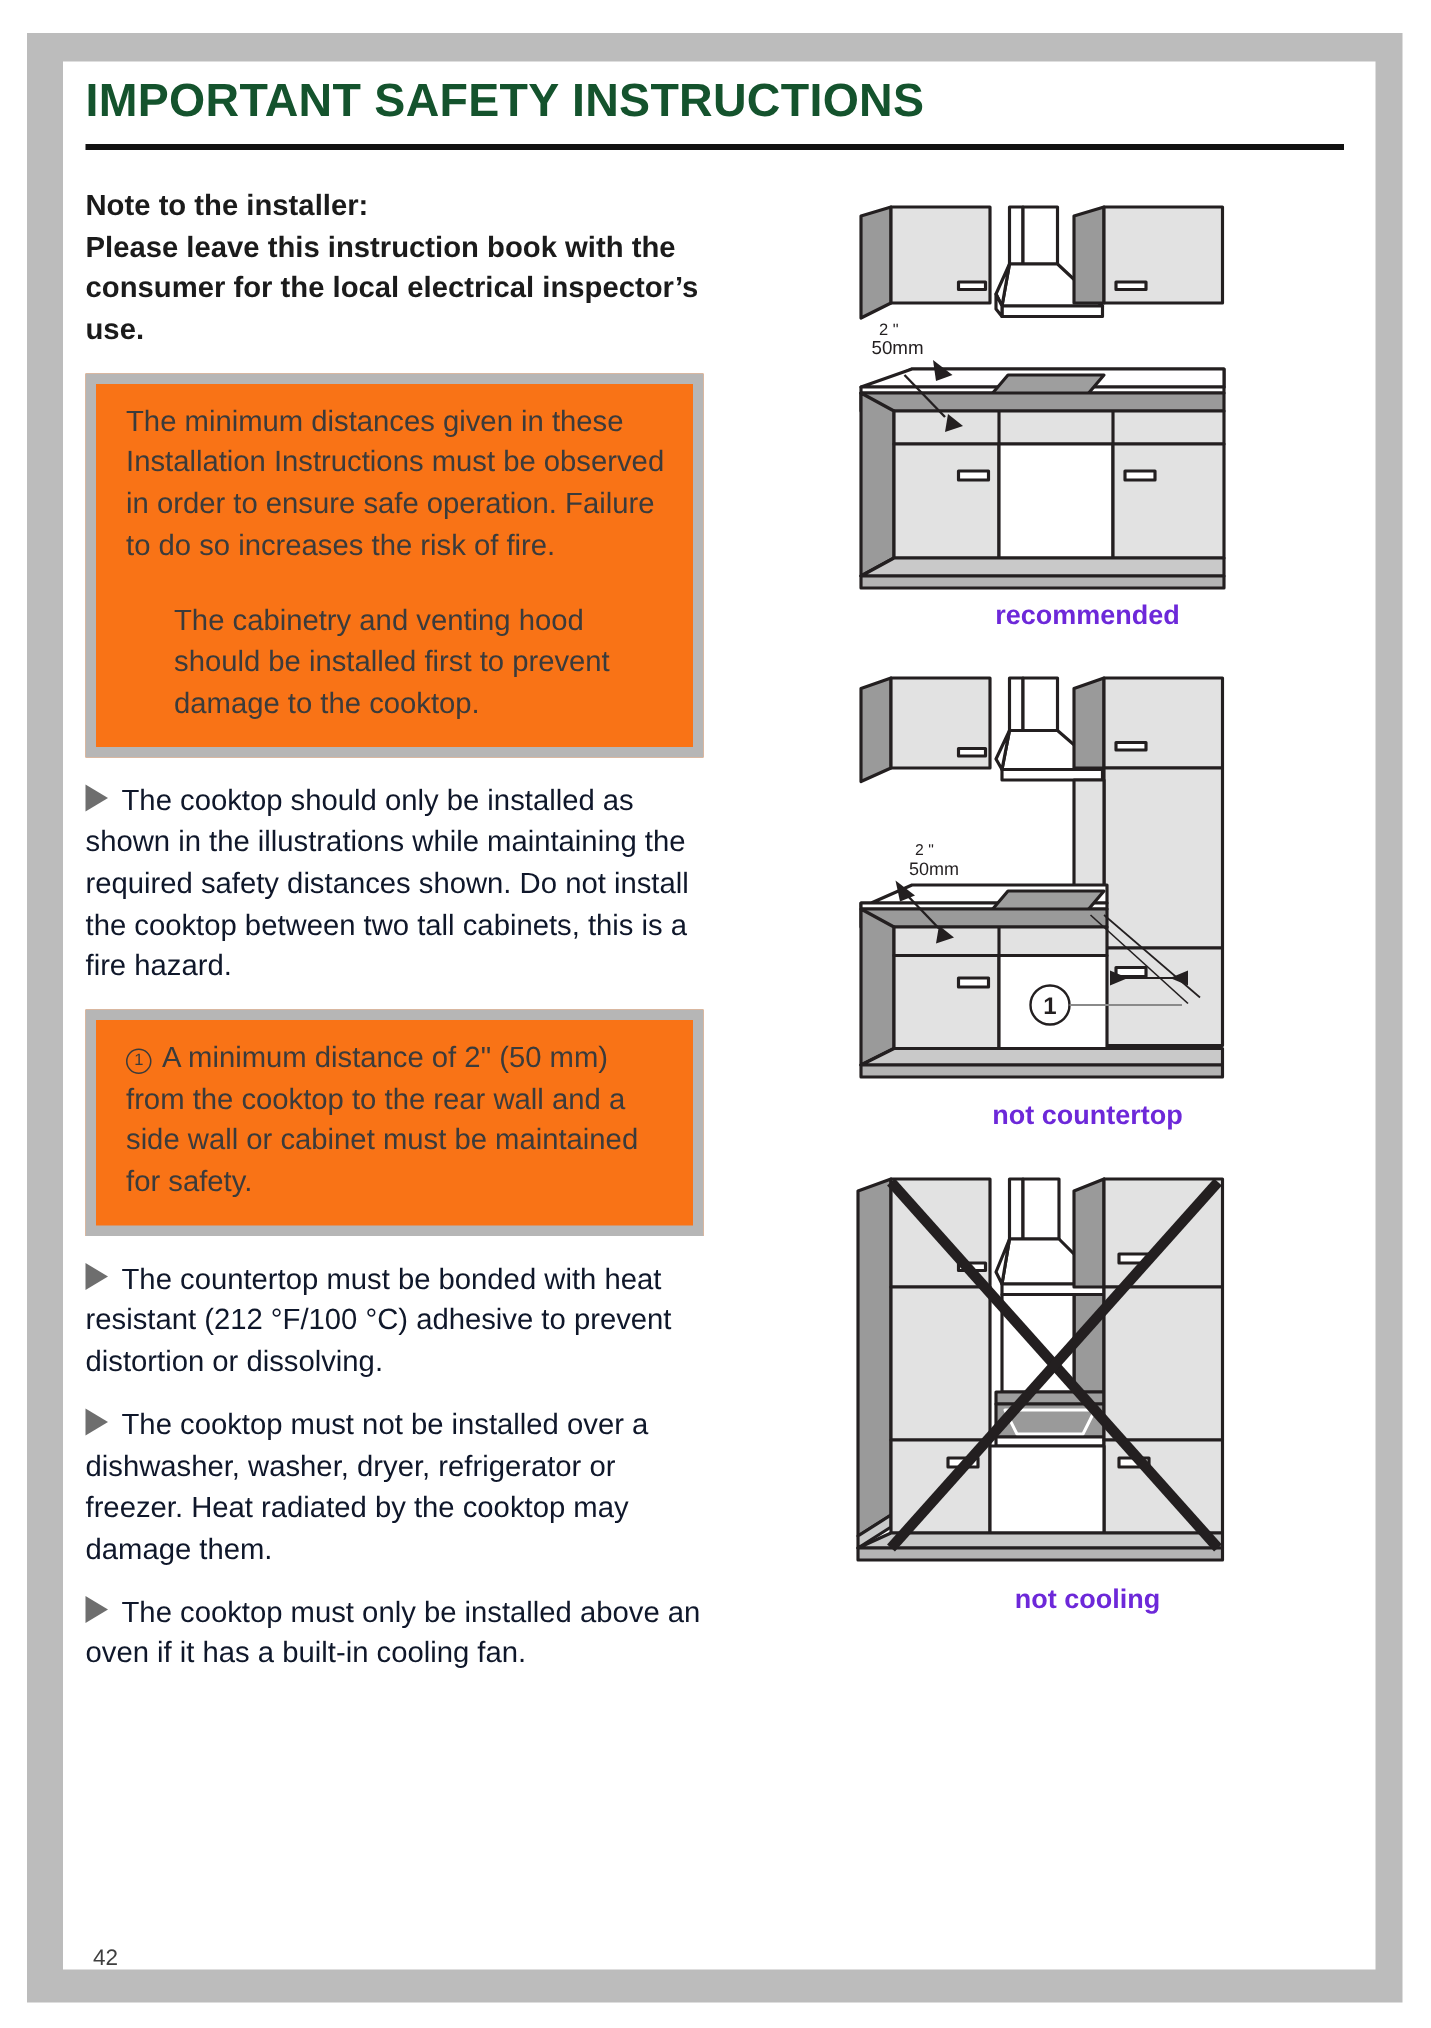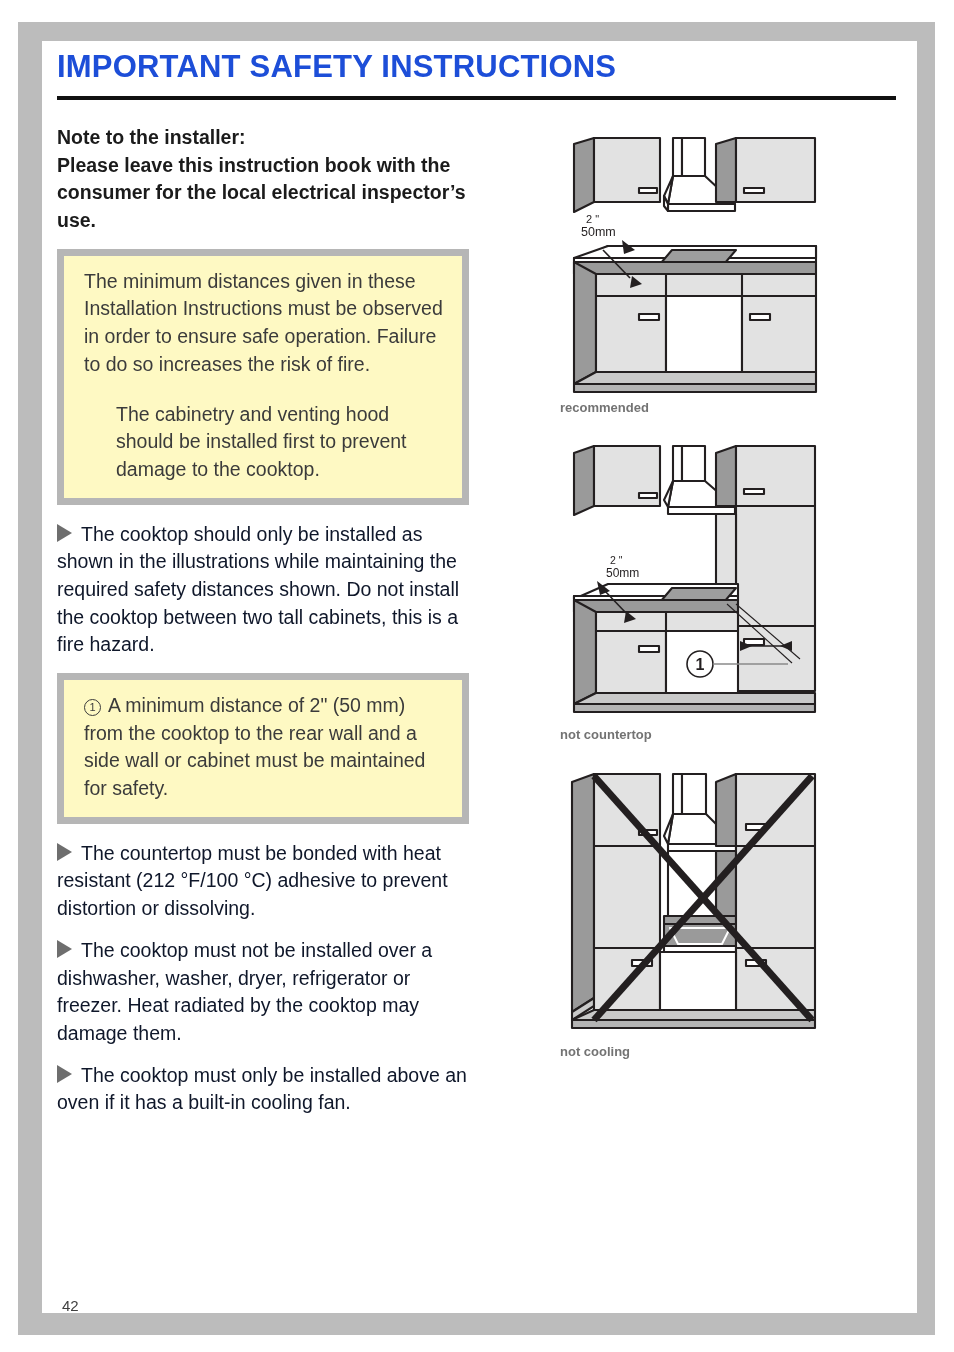--- a/index.html
+++ b/index.html
@@ -35,21 +35,21 @@
 
   
   #doc-title {
     position: absolute;
     left: 57px;
     top: 51px;
     width: 840px;
     font-size: 31px;
     font-weight: bold;
     letter-spacing: 0.2px;
-    color: #1d4ed8;
+    color: #14532d;
     line-height: 1.05;
   }
   #title-rule {
     position: absolute;
     left: 57px;
     top: 96px;
     width: 839px;
     height: 4px;
     background: #111111;
   }
@@ -73,21 +73,21 @@
     font-weight: bold;
     color: #1b1b1b;
     line-height: 1.42;
     margin: 0 0 14px 0;
     white-space: pre-line;
   }
 
   
   .callout {
     border: 7px solid #b6b6b6;
-    background: #fef9c3;
+    background: #f97316;
     padding: 12px 16px 14px 20px;
     margin: 0 0 16px 0;
     box-sizing: border-box;
   }
   .callout p {
     margin: 0;
     font-size: 19.5px;
     line-height: 1.42;
     color: #3b3b3b;
   }
@@ -122,23 +122,24 @@
     vertical-align: 1px;
     margin-right: 7px;
     color: #3b3b3b;
     font-family: "Liberation Sans", sans-serif;
   }
 
   
   .figure { margin-bottom: 6px; }
   .figure svg { display: block; }
   .fig-caption {
-    font-size: 13px;
+    font-size: 18px;
     font-weight: bold;
-    color: #737373;
+    color: #6d28d9;
+    text-align: center;
     margin: 6px 0 26px 0;
   }
 
   
   #page-number {
     position: absolute;
     left: 62px;
     top: 1297px;
     font-size: 15px;
     color: #3f3f3f;

